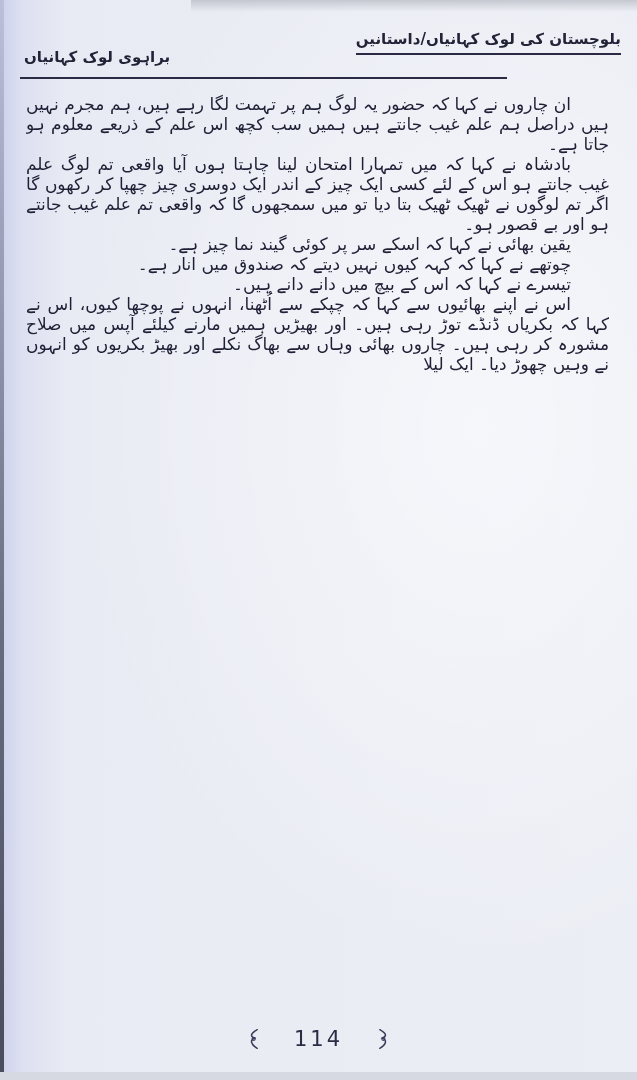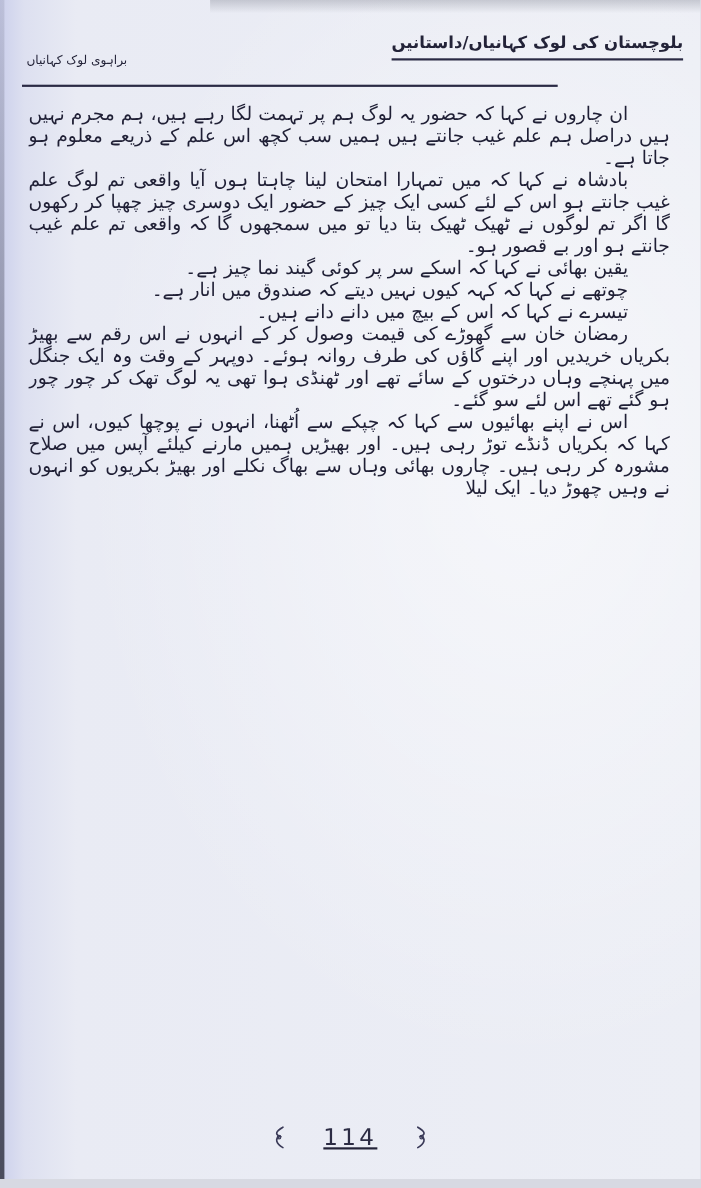--- a/index.html
+++ b/index.html
@@ -41,21 +41,21 @@
   .running-title-right {
     position: absolute; top: 30px; right: 16px;
     direction: rtl;
     font-size: 15px; font-weight: bold;
     padding-bottom: 5px;
     border-bottom: 2px solid #2a2a44;
   }
   .running-title-left {
     position: absolute; top: 48px; left: 24px;
     direction: rtl;
-    font-size: 11px; font-weight: normal;
+    font-size: 15px; font-weight: bold;
   }
   .header-rule {
     position: absolute; top: 77px; left: 20px; width: 487px; height: 2px;
     background: #2a2a44;
   }
 
   
   .story-text {
     position: absolute; top: 94px; left: 26px; right: 28px; height: 920px;
     overflow: hidden;
@@ -67,23 +67,22 @@
     color: #1f1f35;
   }
   .story-text p {
     margin: 0;
     text-indent: 38px;
   }
 
   
   .page-footer {
     position: absolute; left: 0; right: 0; bottom: 16px; height: 34px;
-    display: flex; align-items: flex-start; justify-content: center;
+    display: flex; align-items: center; justify-content: center;
     gap: 34px;
-    text-decoration: underline;
   }
   .page-number {
     font-size: 21px;
     letter-spacing: 3px;
     color: #2c2c44;
   }
   .ornament { width: 13px; height: 24px; display: inline-block; }
   .ornament svg { width: 100%; height: 100%; }
   .ornament.flip { transform: scaleX(-1); }
 </style>
@@ -93,25 +92,24 @@
 <div class="page-scan">
 
   <div class="book-header">
     <div class="running-title-right">بلوچستان کی لوک کہانیاں/داستانیں</div>
     <div class="running-title-left">براہوی لوک کہانیاں</div>
     <div class="header-rule"></div>
   </div>
 
   <div class="story-text">
     <p>ان چاروں نے کہا کہ حضور یہ لوگ ہم پر تہمت لگا رہے ہیں، ہم مجرم نہیں ہیں دراصل ہم علم غیب جانتے ہیں ہمیں سب کچھ اس علم کے ذریعے معلوم ہو جاتا ہے۔</p>
-    <p>بادشاہ نے کہا کہ میں تمہارا امتحان لینا چاہتا ہوں آیا واقعی تم لوگ علم غیب جانتے ہو اس کے لئے کسی ایک چیز کے حضور ایک دوسری چیز چھپا کر رکھوں گا اگر تم لوگوں نے ٹھیک ٹھیک بتا دیا تو میں سمجھوں گا کہ واقعی تم علم غیب جانتے ہو اور بے قصور ہو۔</p>
+    <p>بادشاہ نے کہا کہ میں تمہارا امتحان لینا چاہتا ہوں آیا واقعی تم لوگ علم غیب جانتے ہو اس کے لئے کسی ایک چیز کے اندر ایک دوسری چیز چھپا کر رکھوں گا اگر تم لوگوں نے ٹھیک ٹھیک بتا دیا تو میں سمجھوں گا کہ واقعی تم علم غیب جانتے ہو اور بے قصور ہو۔</p>
     <p>یقین بھائی نے کہا کہ اسکے سر پر کوئی گیند نما چیز ہے۔</p>
     <p>چوتھے نے کہا کہ کہہ کیوں نہیں دیتے کہ صندوق میں انار ہے۔</p>
     <p>تیسرے نے کہا کہ اس کے بیچ میں دانے دانے ہیں۔</p>
-    <p>رمضان خان سے گھوڑے کی قیمت وصول کر کے انہوں نے اس رقم سے بھیڑ بکریاں خریدیں اور اپنے گاؤں کی طرف روانہ ہوئے۔ دوپہر کے وقت وہ ایک جنگل میں پہنچے وہاں درختوں کے سائے تھے اور ٹھنڈی ہوا تھی یہ لوگ تھک کر چور چور ہو گئے تھے اس لئے سو گئے۔</p>
     <p>اس نے اپنے بھائیوں سے کہا کہ چپکے سے اُٹھنا، انہوں نے پوچھا کیوں، اس نے کہا کہ بکریاں ڈنڈے توڑ رہی ہیں۔ اور بھیڑیں ہمیں مارنے کیلئے آپس میں صلاح مشورہ کر رہی ہیں۔ چاروں بھائی وہاں سے بھاگ نکلے اور بھیڑ بکریوں کو انہوں نے وہیں چھوڑ دیا۔ ایک لیلا</p>
   </div>
 
   <div class="page-footer">
     <span class="ornament">
       <svg viewBox="0 0 14 24" xmlns="http://www.w3.org/2000/svg">
         <path d="M11 2 C4 6 3 9 8 11 C3 13 4 18 11 22" fill="none" stroke="#3a3a58" stroke-width="1.6" stroke-linecap="round"></path>
         <circle cx="7.2" cy="11.8" r="1.7" fill="none" stroke="#3a3a58" stroke-width="1.2"></circle>
       </svg>
     </span>

